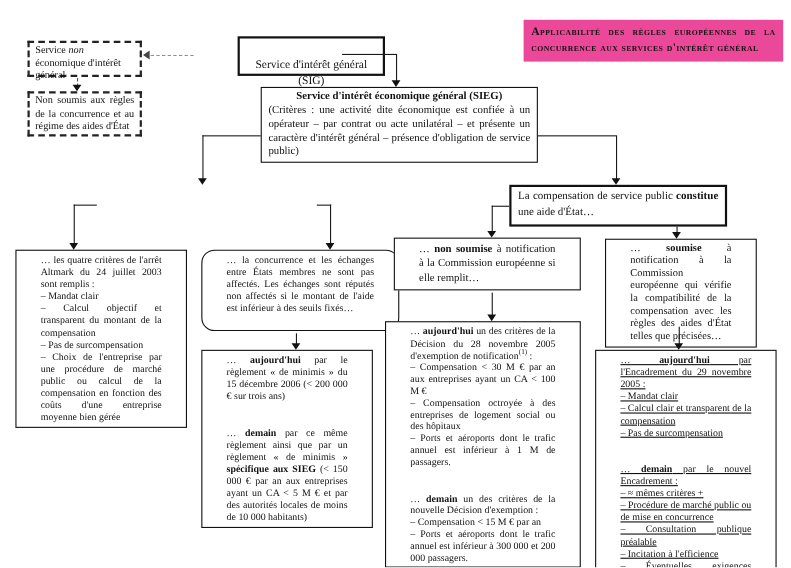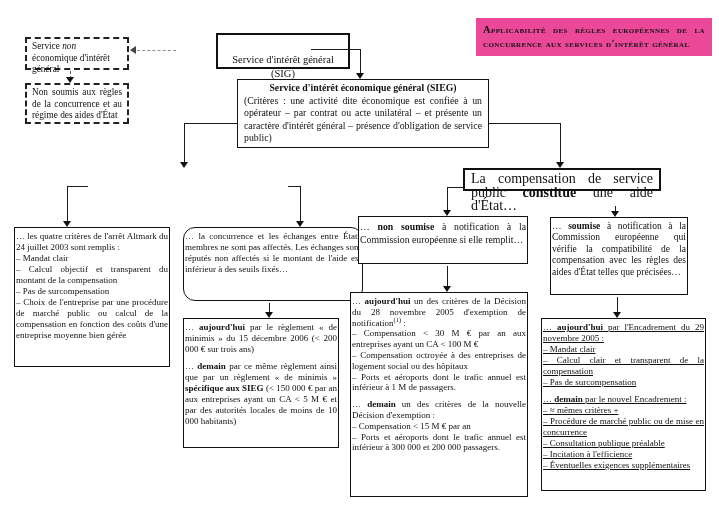--- a/index.html
+++ b/index.html
@@ -27,30 +27,30 @@
   .arr-l{position:absolute;width:0;height:0;border-top:4px solid transparent;border-bottom:4px solid transparent;border-right:6px solid #444;}
   
   #title-block{left:476px;top:18px;width:236px;background:#ec4899;padding:5px 7px;
     font-weight:bold;font-variant:small-caps;font-size:10.5px;line-height:14px;letter-spacing:.4px;}
   #box-non-eco{left:25px;top:37px;width:104px;height:33px;padding:2px 5px;font-size:9.3px;line-height:11.5px;}
   #box-non-soumis{left:25px;top:83px;width:104px;height:41px;padding:2px 5px;font-size:9.3px;line-height:11.5px;}
   #box-sig{left:176px;top:33px;width:134px;height:36px;padding-top:18px;font-size:10.5px;line-height:14px;margin-left:40px;}
   #box-sieg{left:237px;top:79px;width:252px;padding:2px 6px;font-size:9.8px;line-height:12.6px;}
   #box-sieg .ttl{font-weight:bold;text-align:center;}
   #box-comp-left{left:88px;top:168px;width:200px;height:38px;padding:2px 6px;font-size:10px;line-height:13.5px;}
-  #box-comp-right{left:463px;top:168px;width:198px;height:23px;padding:2px 6px;font-size:14px;line-height:13.5px;}
-  .colbox{padding:3px 1px;font-size:9px;line-height:11px;}
+  #box-comp-right{left:463px;top:168px;width:198px;height:38px;padding:2px 6px;font-size:10px;line-height:13.5px;}
+  .colbox{padding:3px 22px;font-size:9px;line-height:11px;}
   #box-col1{left:14px;top:227px;width:156px;min-height:140px;}
   #box-col2a{left:183px;top:227px;width:180px;min-height:74px;border-radius:12px;}
   #box-col2b{left:183px;top:318px;width:156px;min-height:130px;}
   #box-col3a{left:358px;top:216px;width:170px;min-height:48px;font-size:9.8px;line-height:13px;}
   #box-col3b{left:350px;top:292px;width:178px;min-height:205px;line-height:10.8px;}
   #box-col4a{left:550px;top:217px;width:138px;min-height:78px;font-size:9.5px;line-height:11.4px;}
   #box-col4b{left:541px;top:318px;width:165px;min-height:173px;text-decoration:underline;}
-  .gap{margin-top:6px;}
+  .gap{margin-top:22px;}
   #footnote{position:absolute;left:28px;top:458px;width:322px;font-size:9.8px;line-height:13.5px;}
 </style>
 </head>
 <body>
 
 <div id="canvas">
 
   <div class="box just" id="title-block">
     <span>Applicabilité des règles européennes de la concurrence aux services d'intérêt général</span>
   </div>

